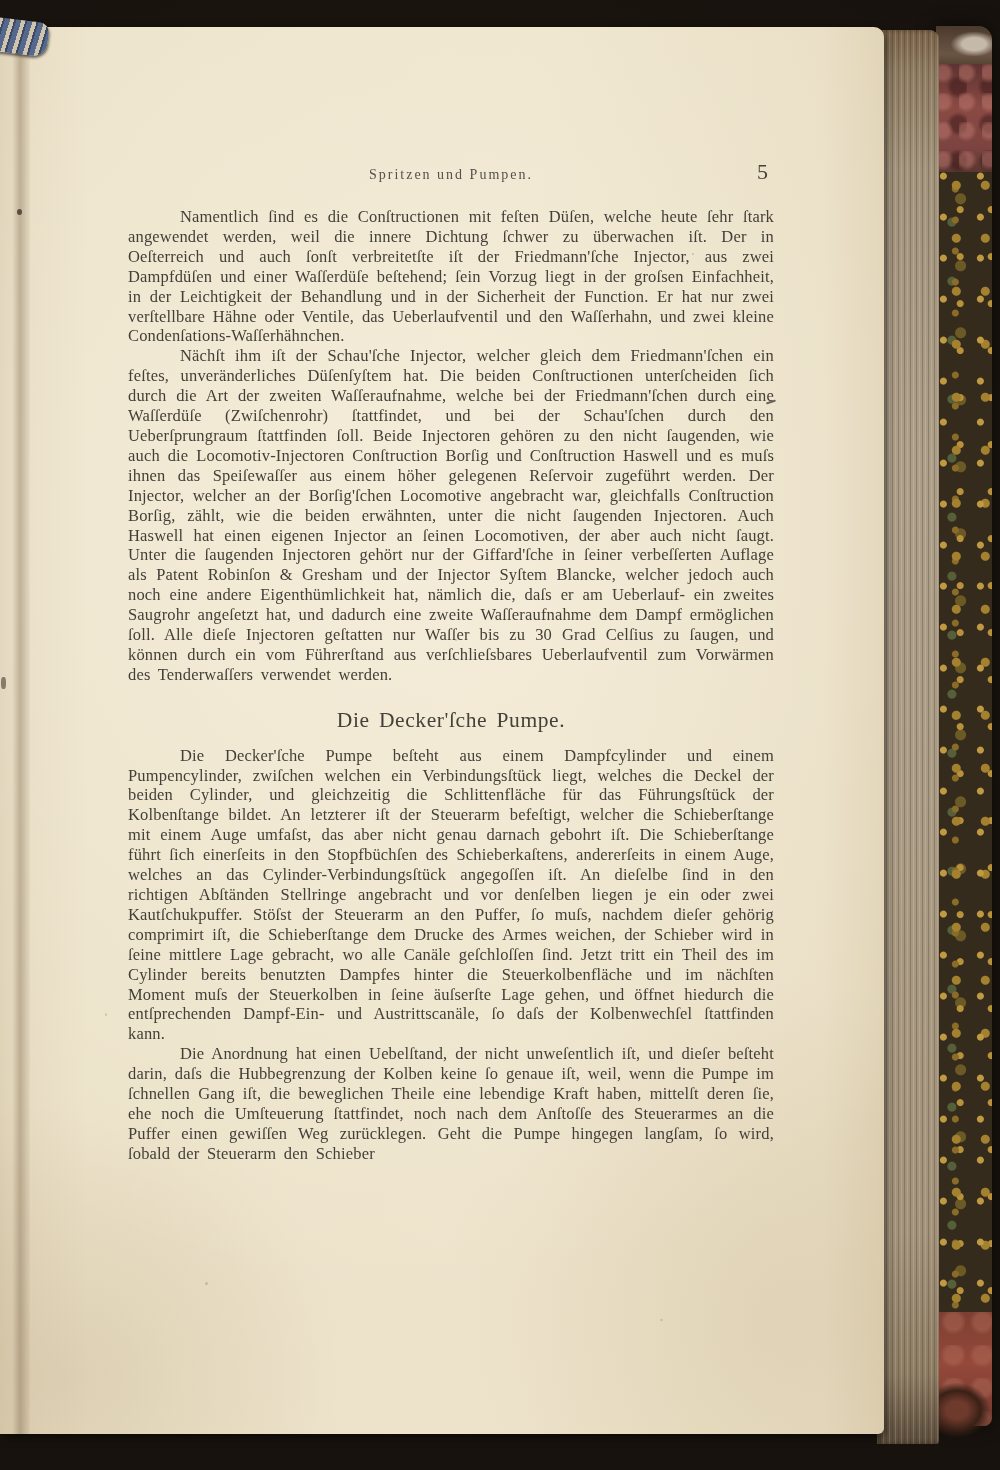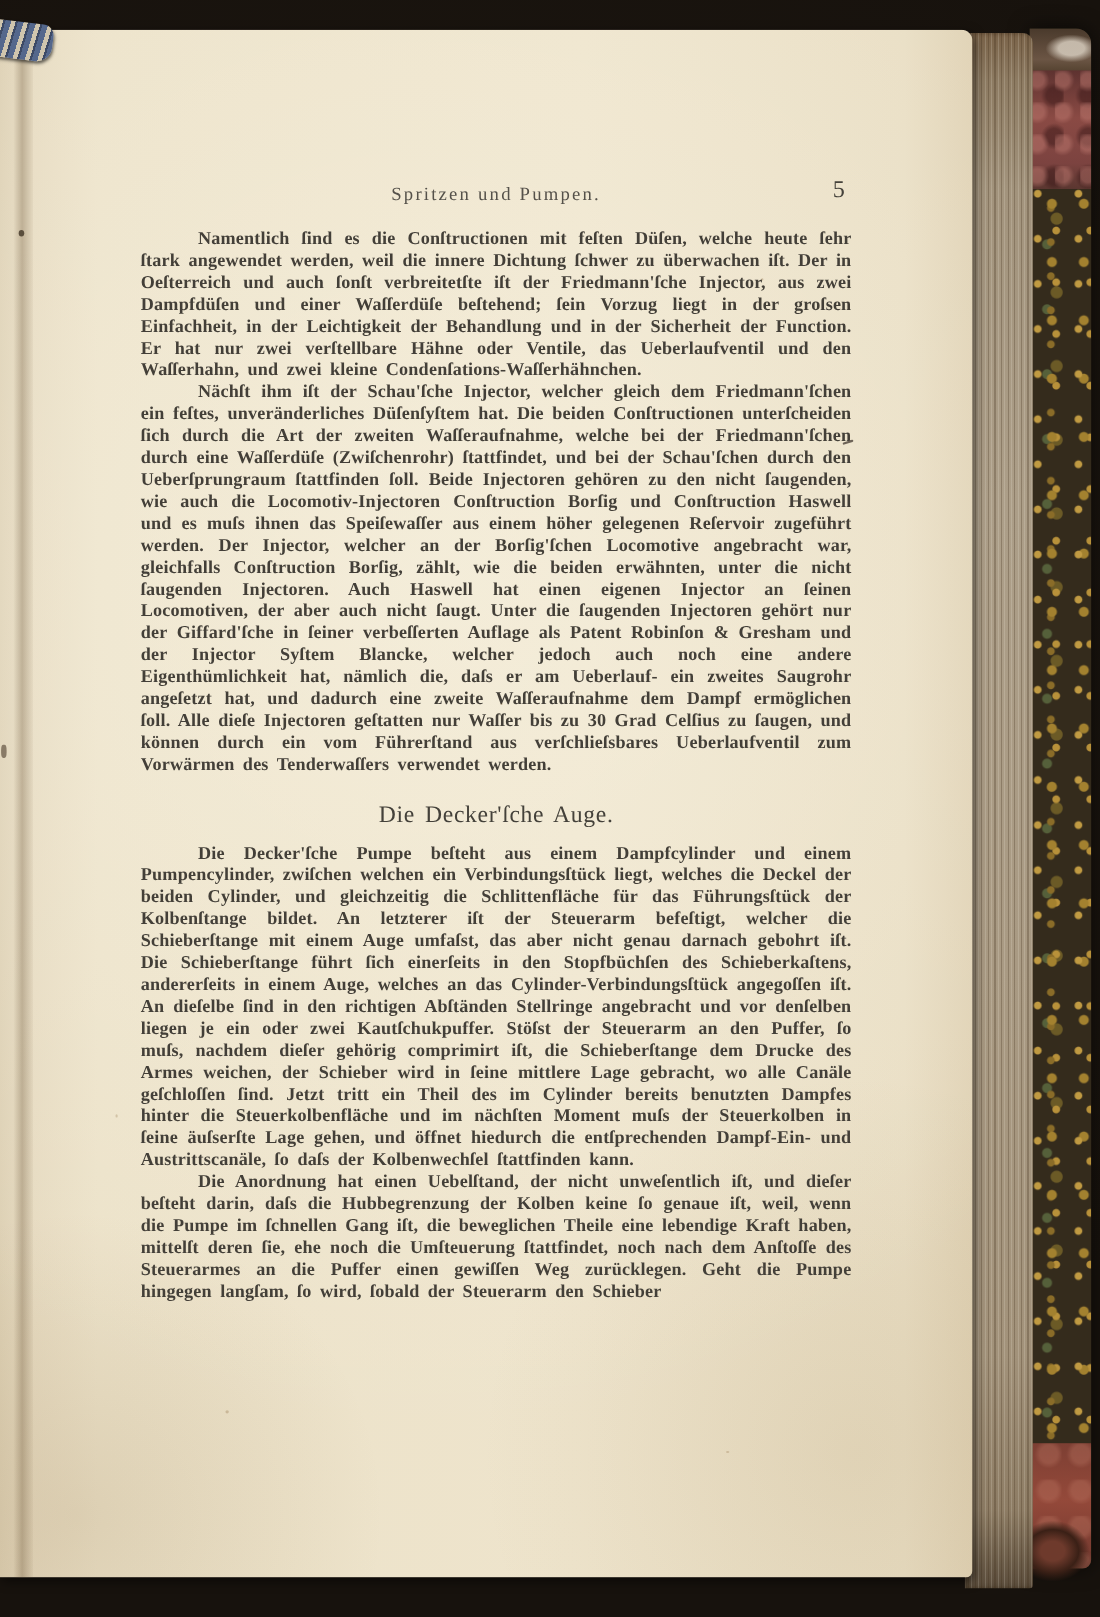--- a/index.html
+++ b/index.html
@@ -83,28 +83,28 @@
   }
   .gutter{
     position:absolute;left:12px;top:0;bottom:0;width:18px;
     background:linear-gradient(90deg, rgba(120,95,60,0) 0%, rgba(95,72,42,.30) 45%, rgba(120,95,60,.05) 100%);
   }
 
   
   .text-area{position:absolute;left:128px;top:136px;width:646px;color:#45423b;}
   .header-row{position:relative;height:34px;}
   .running-title{
-    text-align:center;font-size:17px;letter-spacing:2px;color:#55514a;
+    text-align:center;font-size:14px;letter-spacing:2px;color:#55514a;
     padding-top:4px;
     font-family:Liberation Serif, serif;
   }
   .page-number{position:absolute;right:6px;top:-4px;font-size:22px;color:#45423b;}
   .body{margin-top:10px;font-size:16.5px;line-height:19.9px;text-align:justify;
         word-spacing:.2em;letter-spacing:.01em;color:#433f38;}
-  .para{margin:0;text-indent:52px;font-weight:bold;}
+  .para{margin:0;text-indent:52px;}
   .section-heading{
     margin:26px 0 15px 0;text-align:center;font-weight:normal;
     font-size:21.5px;letter-spacing:.6px;color:#44413a;text-indent:0;
   }
 
   
   .speck{position:absolute;border-radius:50%;}
   .speck-gutter{left:17px;top:182px;width:5px;height:6px;background:#5a4e3d;}
   .nick-left{left:1px;top:650px;width:5px;height:12px;background:rgba(62,46,30,.55);border-radius:40%;}
   .margin-dash{left:766px;top:374px;width:10px;height:2.4px;background:#6d6357;border-radius:2px;transform:rotate(-18deg);}
@@ -141,21 +141,21 @@
     <div class="gutter"></div>
 
     <div class="text-area">
       <div class="header-row">
         <div class="running-title">Spritzen und Pumpen.</div>
         <div class="page-number">5</div>
       </div>
       <div class="body">
         <p class="para">Namentlich ſind es die Conſtructionen mit feſten Düſen, welche heute ſehr ſtark angewendet werden, weil die innere Dichtung ſchwer zu überwachen iſt. Der in Oeſterreich und auch ſonſt verbreitetſte iſt der Friedmann'ſche Injector, aus zwei Dampfdüſen und einer Waſſerdüſe beſtehend; ſein Vorzug liegt in der groſsen Einfachheit, in der Leichtigkeit der Behandlung und in der Sicherheit der Function. Er hat nur zwei verſtellbare Hähne oder Ventile, das Ueberlaufventil und den Waſſerhahn, und zwei kleine Condenſations-Waſſerhähnchen.</p>
         <p class="para">Nächſt ihm iſt der Schau'ſche Injector, welcher gleich dem Friedmann'ſchen ein feſtes, unveränderliches Düſenſyſtem hat. Die beiden Conſtructionen unterſcheiden ſich durch die Art der zweiten Waſſeraufnahme, welche bei der Friedmann'ſchen durch eine Waſſerdüſe (Zwiſchenrohr) ſtattfindet, und bei der Schau'ſchen durch den Ueberſprungraum ſtattfinden ſoll. Beide Injectoren gehören zu den nicht ſaugenden, wie auch die Locomotiv-Injectoren Conſtruction Borſig und Conſtruction Haswell und es muſs ihnen das Speiſewaſſer aus einem höher gelegenen Reſervoir zugeführt werden. Der Injector, welcher an der Borſig'ſchen Locomotive angebracht war, gleichfalls Conſtruction Borſig, zählt, wie die beiden erwähnten, unter die nicht ſaugenden Injectoren. Auch Haswell hat einen eigenen Injector an ſeinen Locomotiven, der aber auch nicht ſaugt. Unter die ſaugenden Injectoren gehört nur der Giffard'ſche in ſeiner verbeſſerten Auflage als Patent Robinſon &amp; Gresham und der Injector Syſtem Blancke, welcher jedoch auch noch eine andere Eigenthümlichkeit hat, nämlich die, daſs er am Ueberlauf- ein zweites Saugrohr angeſetzt hat, und dadurch eine zweite Waſſeraufnahme dem Dampf ermöglichen ſoll. Alle dieſe Injectoren geſtatten nur Waſſer bis zu 30 Grad Celſius zu ſaugen, und können durch ein vom Führerſtand aus verſchlieſsbares Ueberlaufventil zum Vorwärmen des Tenderwaſſers verwendet werden.</p>
-        <h2 class="section-heading">Die Decker'ſche Auge.</h2>
+        <h2 class="section-heading">Die Decker'ſche Pumpe.</h2>
         <p class="para">Die Decker'ſche Pumpe beſteht aus einem Dampfcylinder und einem Pumpencylinder, zwiſchen welchen ein Verbindungsſtück liegt, welches die Deckel der beiden Cylinder, und gleichzeitig die Schlittenfläche für das Führungsſtück der Kolbenſtange bildet. An letzterer iſt der Steuerarm befeſtigt, welcher die Schieberſtange mit einem Auge umfaſst, das aber nicht genau darnach gebohrt iſt. Die Schieberſtange führt ſich einerſeits in den Stopfbüchſen des Schieberkaſtens, andererſeits in einem Auge, welches an das Cylinder-Verbindungsſtück angegoſſen iſt. An dieſelbe ſind in den richtigen Abſtänden Stellringe angebracht und vor denſelben liegen je ein oder zwei Kautſchukpuffer. Stöſst der Steuerarm an den Puffer, ſo muſs, nachdem dieſer gehörig comprimirt iſt, die Schieberſtange dem Drucke des Armes weichen, der Schieber wird in ſeine mittlere Lage gebracht, wo alle Canäle geſchloſſen ſind. Jetzt tritt ein Theil des im Cylinder bereits benutzten Dampfes hinter die Steuerkolbenfläche und im nächſten Moment muſs der Steuerkolben in ſeine äuſserſte Lage gehen, und öffnet hiedurch die entſprechenden Dampf-Ein- und Austrittscanäle, ſo daſs der Kolbenwechſel ſtattfinden kann.</p>
         <p class="para">Die Anordnung hat einen Uebelſtand, der nicht unweſentlich iſt, und dieſer beſteht darin, daſs die Hubbegrenzung der Kolben keine ſo genaue iſt, weil, wenn die Pumpe im ſchnellen Gang iſt, die beweglichen Theile eine lebendige Kraft haben, mittelſt deren ſie, ehe noch die Umſteuerung ſtattfindet, noch nach dem Anſtoſſe des Steuerarmes an die Puffer einen gewiſſen Weg zurücklegen. Geht die Pumpe hingegen langſam, ſo wird, ſobald der Steuerarm den Schieber</p>
       </div>
     </div>
 
     <div class="speck speck-gutter"></div>
     <div class="speck nick-left"></div>
     <div class="speck margin-dash"></div>
     <div class="speck fox1"></div>
     <div class="speck fox2"></div>

